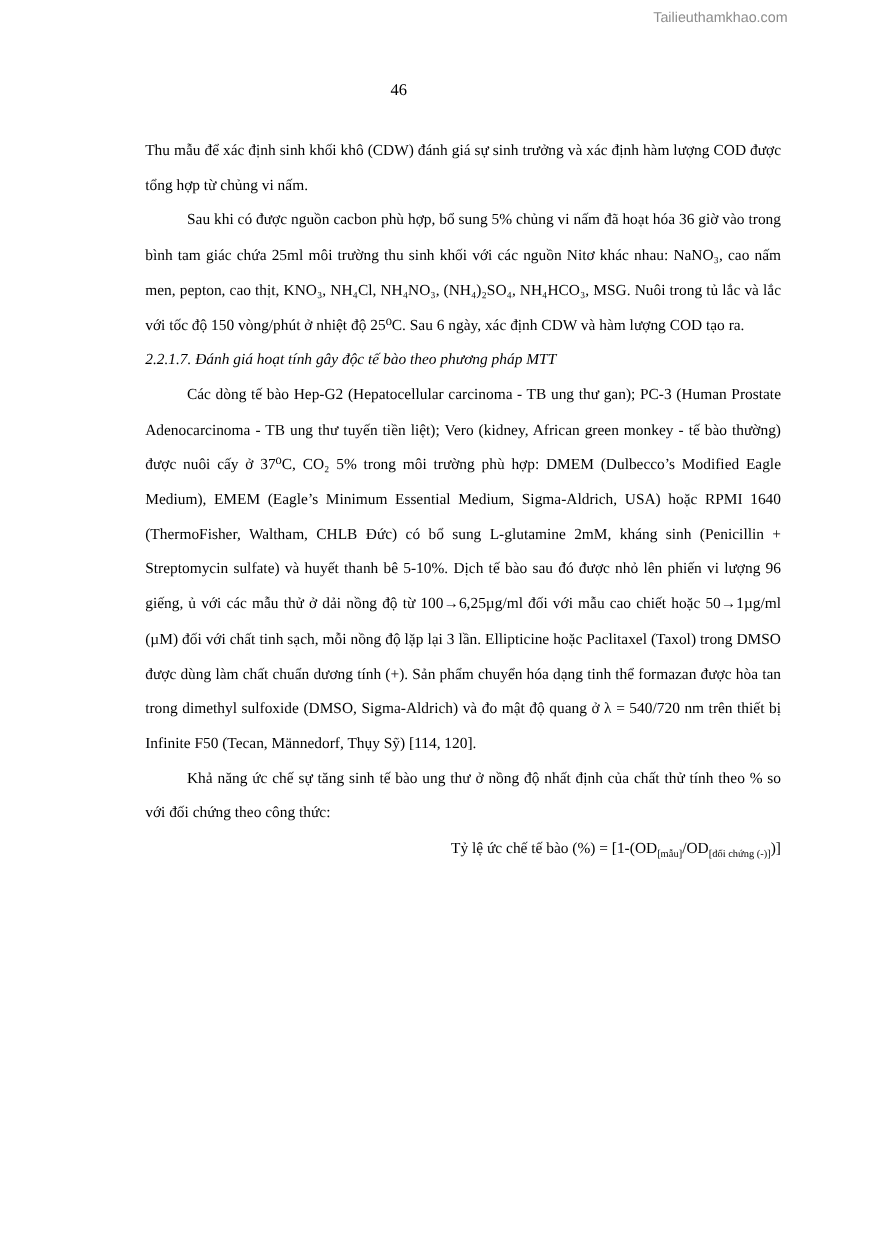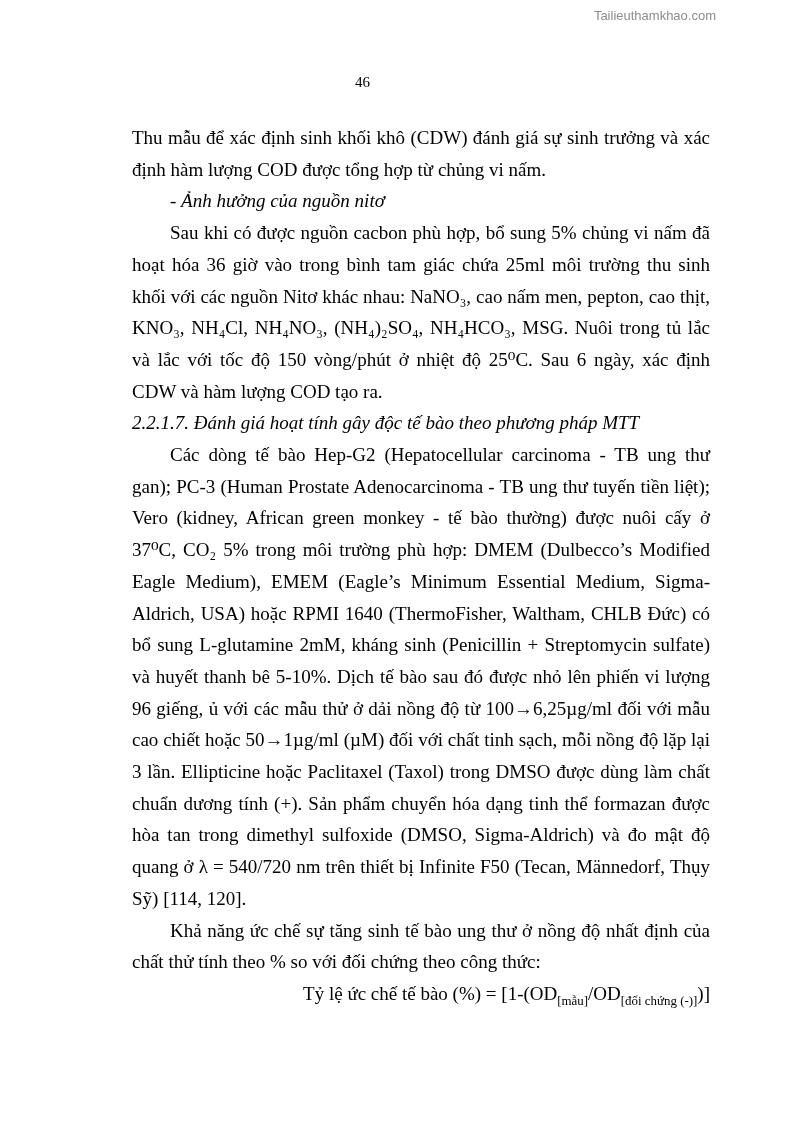--- a/index.html
+++ b/index.html
@@ -31,21 +31,21 @@
     left: 0;
     width: 100%;
     text-align: center;
     font-size: 15px;
   }
   .content {
     position: absolute;
     top: 122px;
     left: 132px;
     width: 578px;
-    font-size: 19px;
+    font-size: 14px;
     line-height: 31.7px;
     text-align: justify;
   }
   p.para {
     margin: 0;
     padding: 0;
   }
   .indent {
     text-indent: 38px;
   }
@@ -66,21 +66,20 @@
 <div class="page">
 
   <div class="watermark">Tailieuthamkhao.com</div>
 
   <div class="pageno">46</div>
 
   <div class="content">
 
     <p class="para">Thu mẫu để xác định sinh khối khô (CDW) đánh giá sự sinh trưởng và xác định hàm lượng COD được tổng hợp từ chủng vi nấm.</p>
 
-    <p class="para indent italic">- Ảnh hưởng của nguồn nitơ</p>
 
     <p class="para indent">Sau khi có được nguồn cacbon phù hợp, bổ sung 5% chủng vi nấm đã hoạt hóa 36 giờ vào trong bình tam giác chứa 25ml môi trường thu sinh khối với các nguồn Nitơ khác nhau: NaNO₃, cao nấm men, pepton, cao thịt, KNO₃, NH₄Cl, NH₄NO₃, (NH₄)₂SO₄, NH₄HCO₃, MSG. Nuôi trong tủ lắc và lắc với tốc độ 150 vòng/phút ở nhiệt độ 25⁰C. Sau 6 ngày, xác định CDW và hàm lượng COD tạo ra.</p>
 
     <p class="para italic">2.2.1.7. Đánh giá hoạt tính gây độc tế bào theo phương pháp MTT</p>
 
     <p class="para indent">Các dòng tế bào Hep-G2 (Hepatocellular carcinoma - TB ung thư gan); PC-3 (Human Prostate Adenocarcinoma - TB ung thư tuyến tiền liệt); Vero (kidney, African green monkey - tế bào thường) được nuôi cấy ở 37⁰C, CO₂ 5% trong môi trường phù hợp: DMEM (Dulbecco’s Modified Eagle Medium), EMEM (Eagle’s Minimum Essential Medium, Sigma-Aldrich, USA) hoặc RPMI 1640 (ThermoFisher, Waltham, CHLB Đức) có bổ sung L-glutamine 2mM, kháng sinh (Penicillin + Streptomycin sulfate) và huyết thanh bê 5-10%. Dịch tế bào sau đó được nhỏ lên phiến vi lượng 96 giếng, ủ với các mẫu thử ở dải nồng độ từ 100→6,25µg/ml đối với mẫu cao chiết hoặc 50→1µg/ml (µM) đối với chất tinh sạch, mỗi nồng độ lặp lại 3 lần. Ellipticine hoặc Paclitaxel (Taxol) trong DMSO được dùng làm chất chuẩn dương tính (+). Sản phẩm chuyển hóa dạng tinh thể formazan được hòa tan trong dimethyl sulfoxide (DMSO, Sigma-Aldrich) và đo mật độ quang ở λ = 540/720 nm trên thiết bị Infinite F50 (Tecan, Männedorf, Thụy Sỹ) [114, 120].</p>
 
     <p class="para indent">Khả năng ức chế sự tăng sinh tế bào ung thư ở nồng độ nhất định của chất thử tính theo % so với đối chứng theo công thức:</p>
 
     <p class="para indent formula"><span>Tỷ lệ ức chế tế bào (%) = [1-(OD</span><sub>[mẫu]</sub><span>/OD</span><sub>[đối chứng (-)]</sub><span>)]</span></p>

